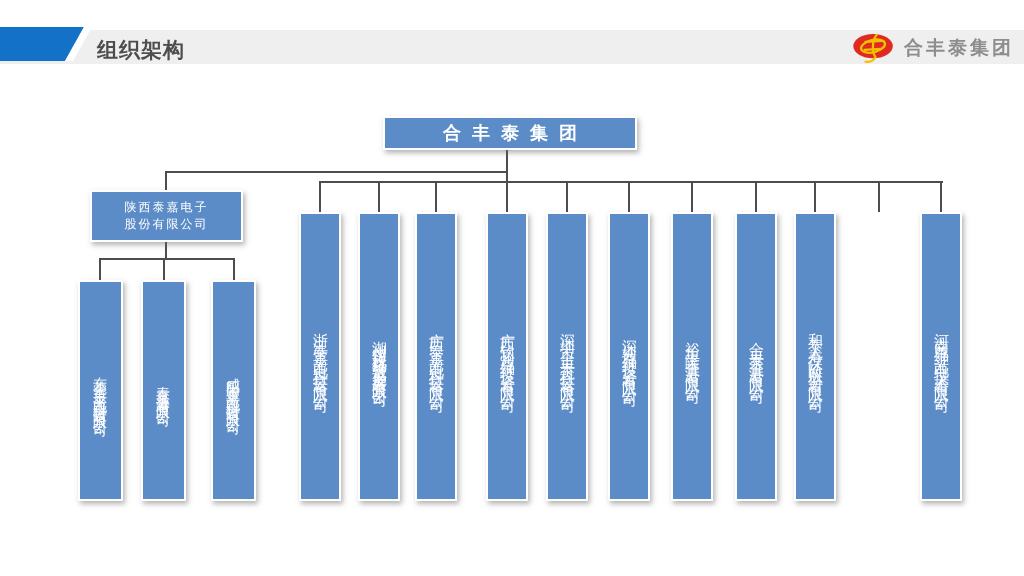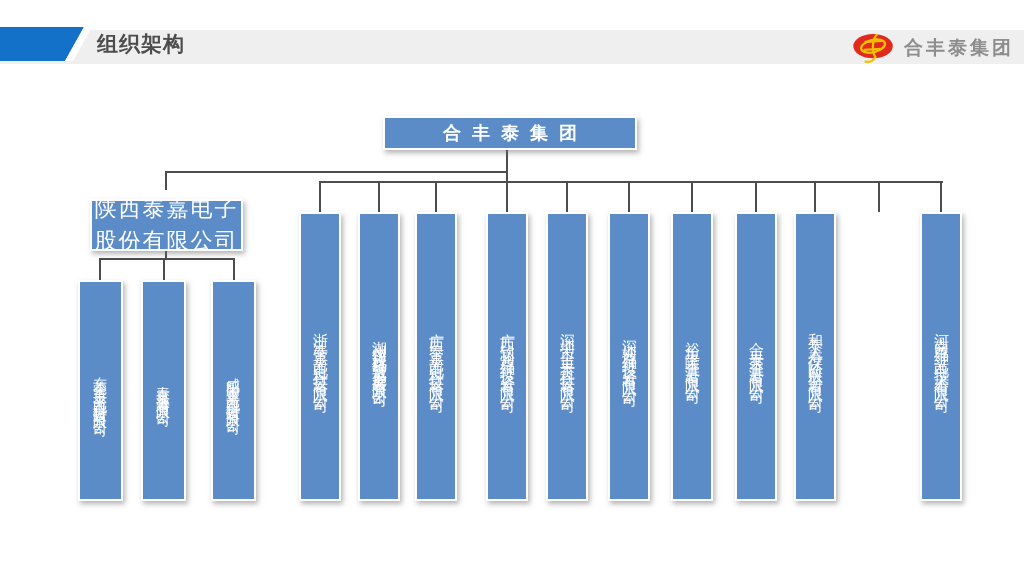--- a/index.html
+++ b/index.html
@@ -2,35 +2,35 @@
 <html><head>
 <meta charset="utf-8">
 <style>
   html,body{margin:0;padding:0;background:#fff;}
   .slide{position:relative;width:1024px;height:576px;background:#ffffff;overflow:hidden;
          font-family:"Liberation Sans","DejaVu Sans",sans-serif;}
 
   
   .hdr-bar{position:absolute;left:0;top:30px;width:1024px;height:34px;background:#efefef;}
   .hdr-deco{position:absolute;left:0;top:27px;width:120px;height:34px;}
-  .hdr-title{position:absolute;left:97px;top:30px;height:34px;display:flex;align-items:flex-start;}
+  .hdr-title{position:absolute;left:97px;top:30px;height:34px;display:flex;align-items:flex-end;}
   .t-zh{font-size:21px;font-weight:bold;color:#4d4d4d;letter-spacing:1px;}
   .t-en{font-size:17px;color:#5c5c5c;margin-left:9px;}
   .logo{position:absolute;left:852px;top:33px;height:30px;display:flex;align-items:center;}
   .logo-text{font-size:19px;font-weight:bold;color:#8d8d8d;letter-spacing:3px;margin-left:8px;}
 
   
   .ln{position:absolute;background:#4d4d4d;}
 
   
   .box{position:absolute;background:#5c8cc8;border:2px solid #ffffff;box-sizing:border-box;
        box-shadow:2px 3px 5px rgba(110,110,110,.5);display:flex;align-items:center;justify-content:center;
        color:#ffffff;}
   .root-box{left:383px;top:116px;width:254px;height:34px;font-size:18px;font-weight:bold;letter-spacing:11px;text-indent:11px;}
-  .shaanxi-box{left:90px;top:199px;width:153px;height:52px;font-size:22px;line-height:1.45;
+  .shaanxi-box{left:90px;top:190px;width:153px;height:52px;font-size:12px;line-height:1.45;
                letter-spacing:2px;text-align:left;white-space:pre-line;}
   .vtext{writing-mode:vertical-rl;text-orientation:upright;}
   .sub-box{top:212px;width:42px;height:289px;font-size:15px;}
   .sub-box .vtext{letter-spacing:6px;}
   .sub-box.dense .vtext{letter-spacing:4px;}
   .sub-box.latin{font-size:11px;line-height:1.35;text-align:center;white-space:pre-line;letter-spacing:.5px;}
   .child-box{top:280px;width:45px;height:221px;font-size:14px;}
   .child-box .vtext{letter-spacing:4px;}
 </style>
 </head>

